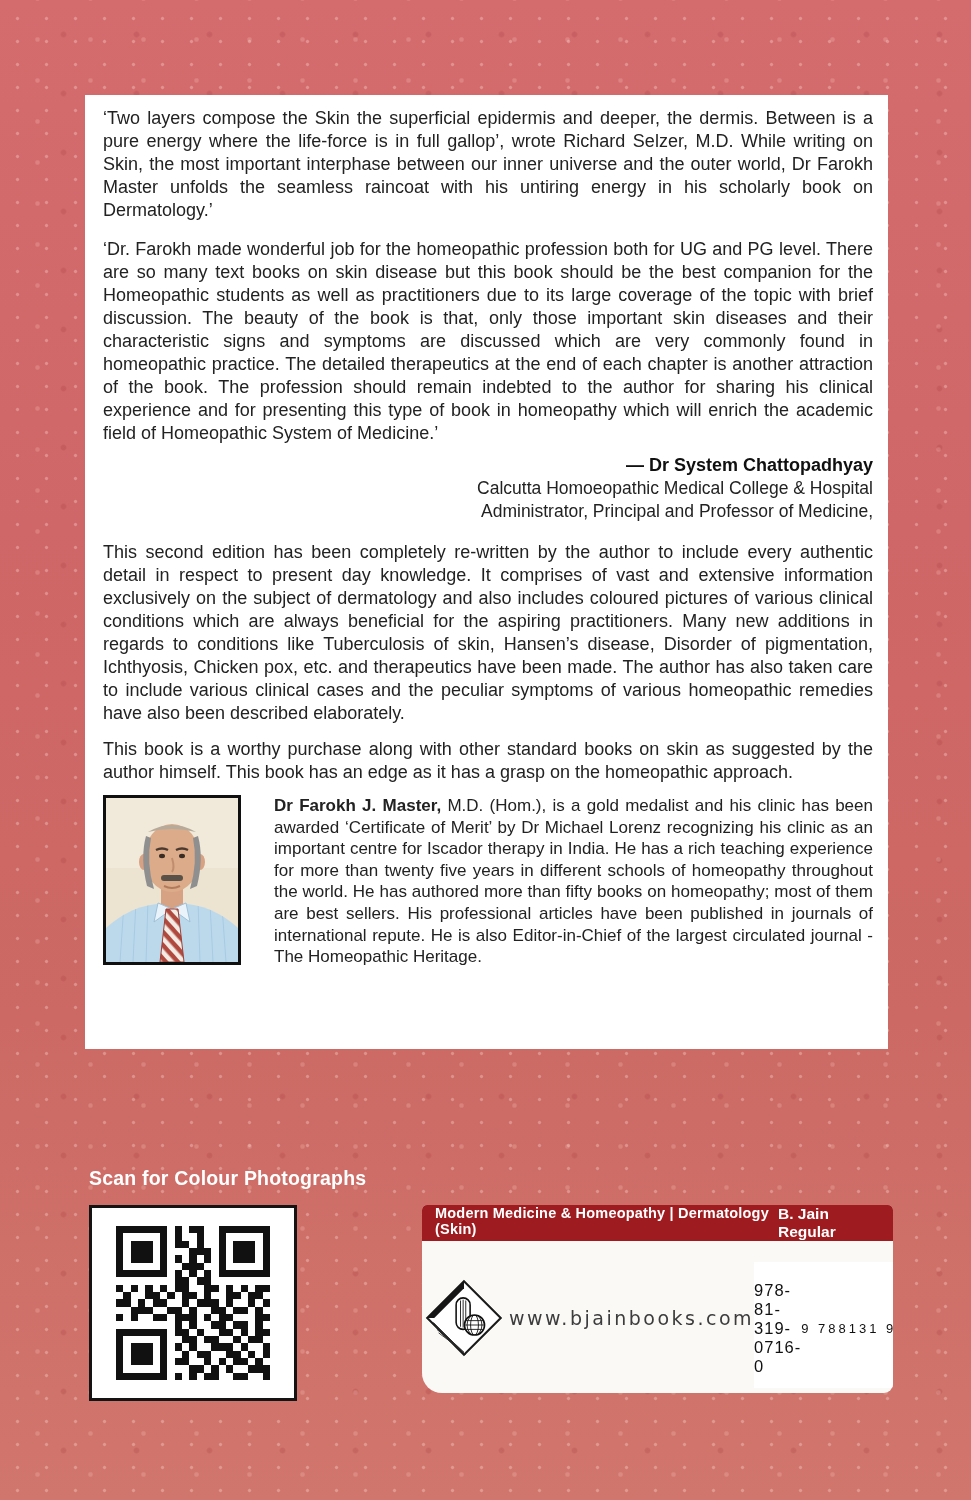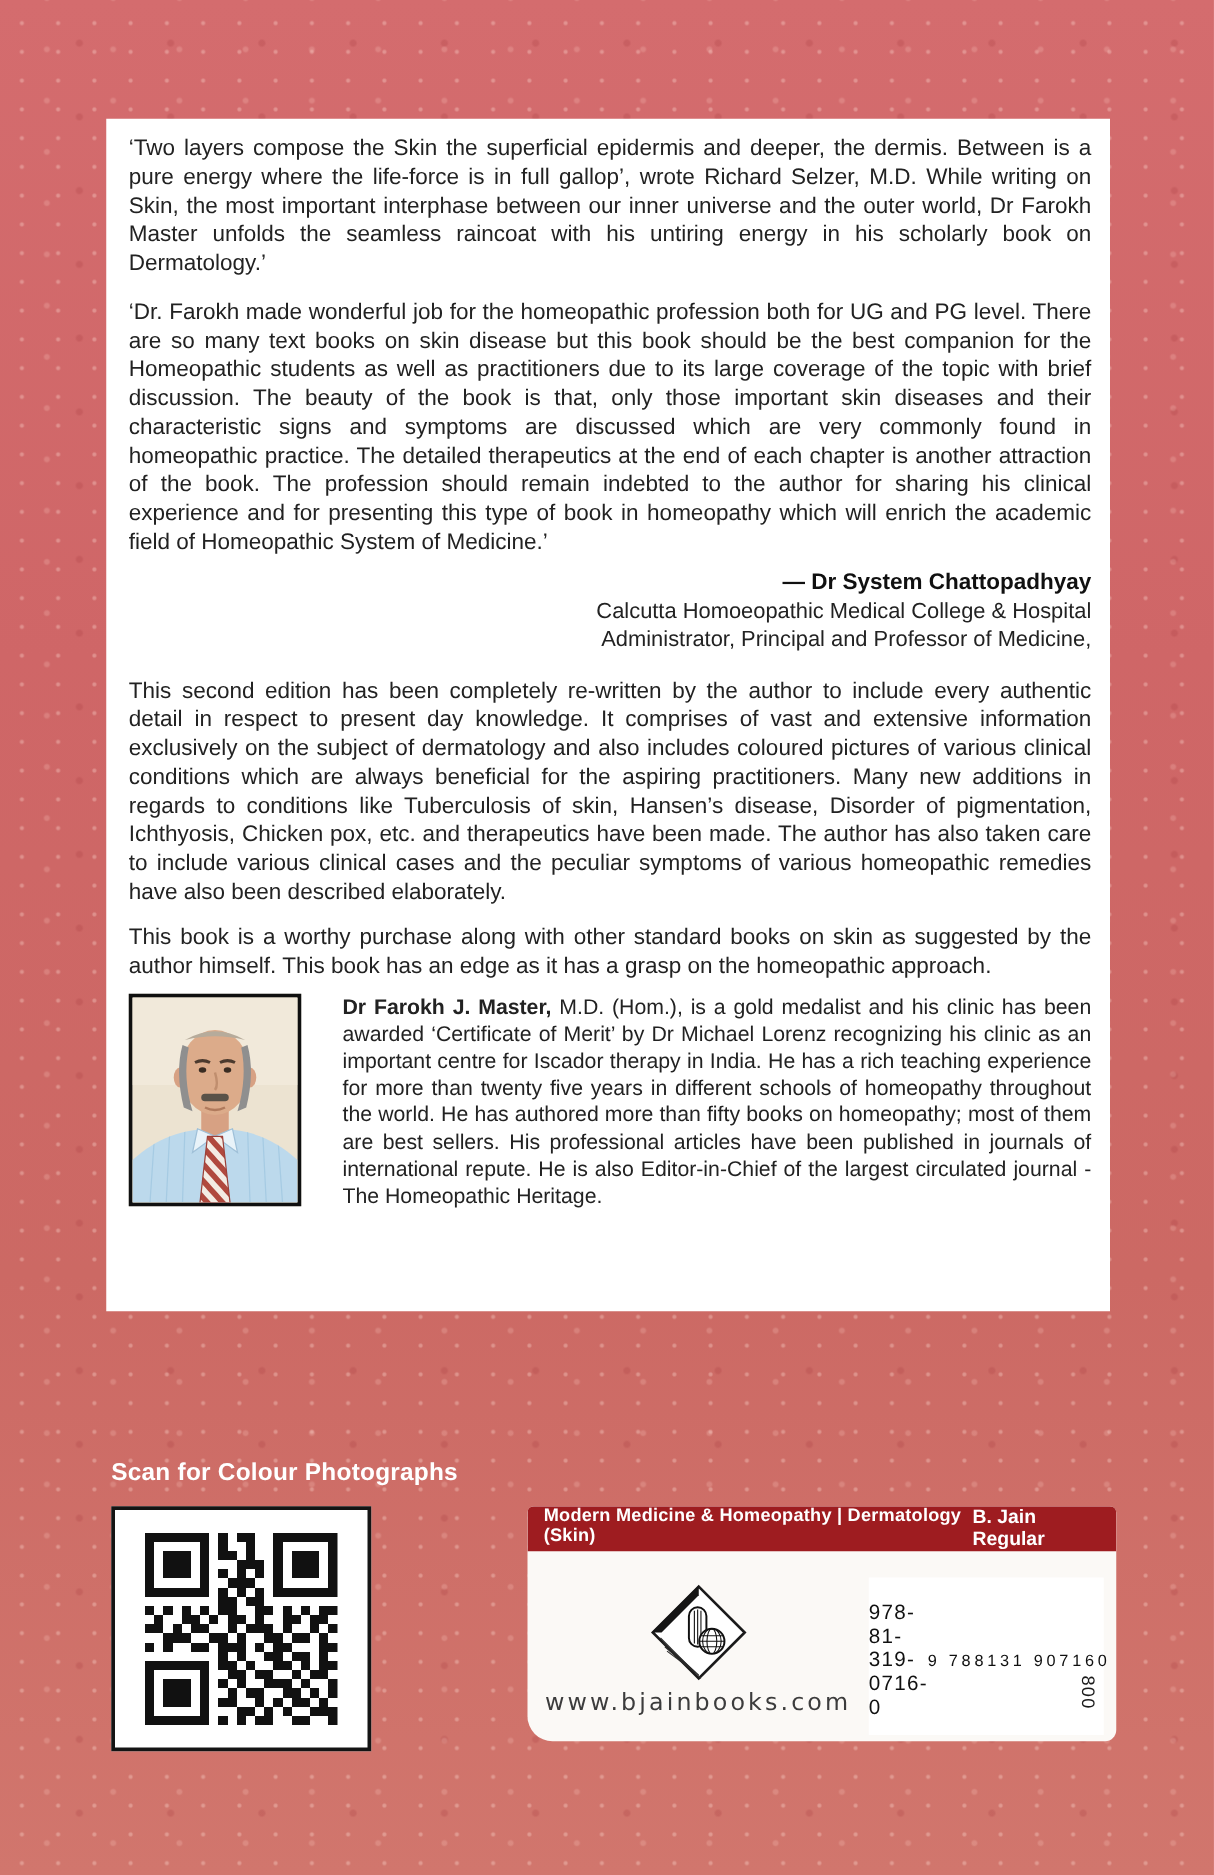--- a/index.html
+++ b/index.html
@@ -42,21 +42,21 @@
     display:flex;flex-direction:column;
   }
   .pub-bar{
     height:36px;flex:0 0 auto;background:#9e1c20;color:#fff;
     display:flex;align-items:flex-start;justify-content:space-between;
     padding:0 13px;font-weight:bold;
   }
   .pub-bar-left{font-size:14.5px;letter-spacing:.2px}
   .pub-bar-right{font-size:15.5px}
   .pub-body{flex:1;display:flex;align-items:stretch;min-height:0}
-  .pub-left{flex:1;display:flex;flex-direction:column;align-items:center;justify-content:center;gap:3px;padding-top:2px}
+  .pub-left{flex:1;display:flex;flex-direction:row;align-items:center;justify-content:center;gap:3px;padding-top:2px}
   .bjain-logo svg{display:block;width:84px;height:84px}
   .website{font-family:"DejaVu Sans",sans-serif;font-size:19px;letter-spacing:2.5px;color:#3c3c3c}
   .barcode-box{
     width:188px;flex:0 0 auto;margin:21px 10px 5px 0;background:#fff;position:relative;
     display:flex;align-items:center;padding-top:7px;box-sizing:border-box;
   }
   .isbn-top{font-size:16.5px;color:#101010;letter-spacing:1px}
   .ean-bars{width:156px;height:88px;margin-top:3px}
   .ean-digits{font-size:13px;letter-spacing:3px;color:#101010;margin-top:-1px;white-space:pre}
   .addon{

